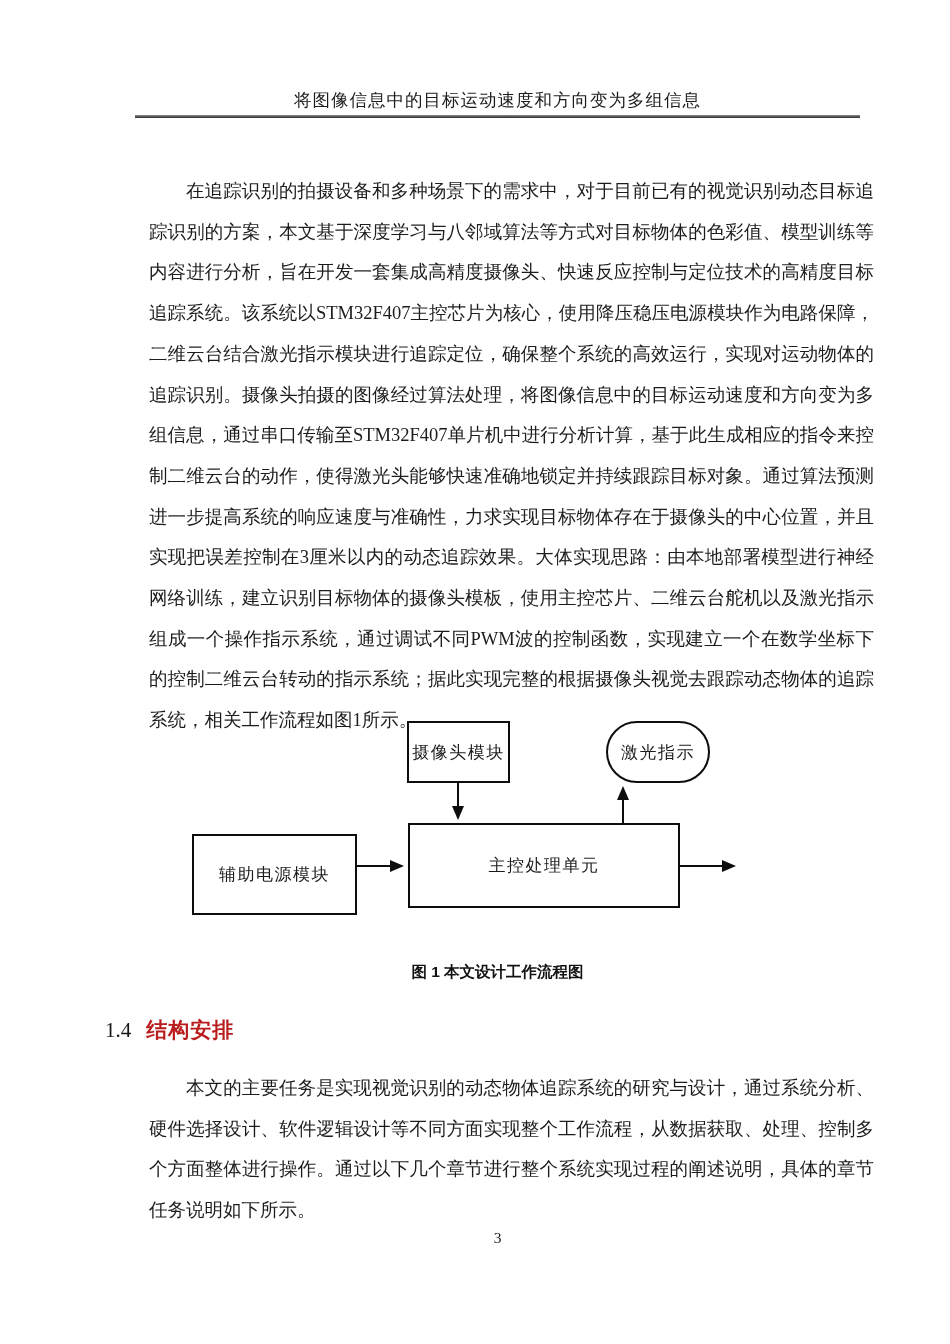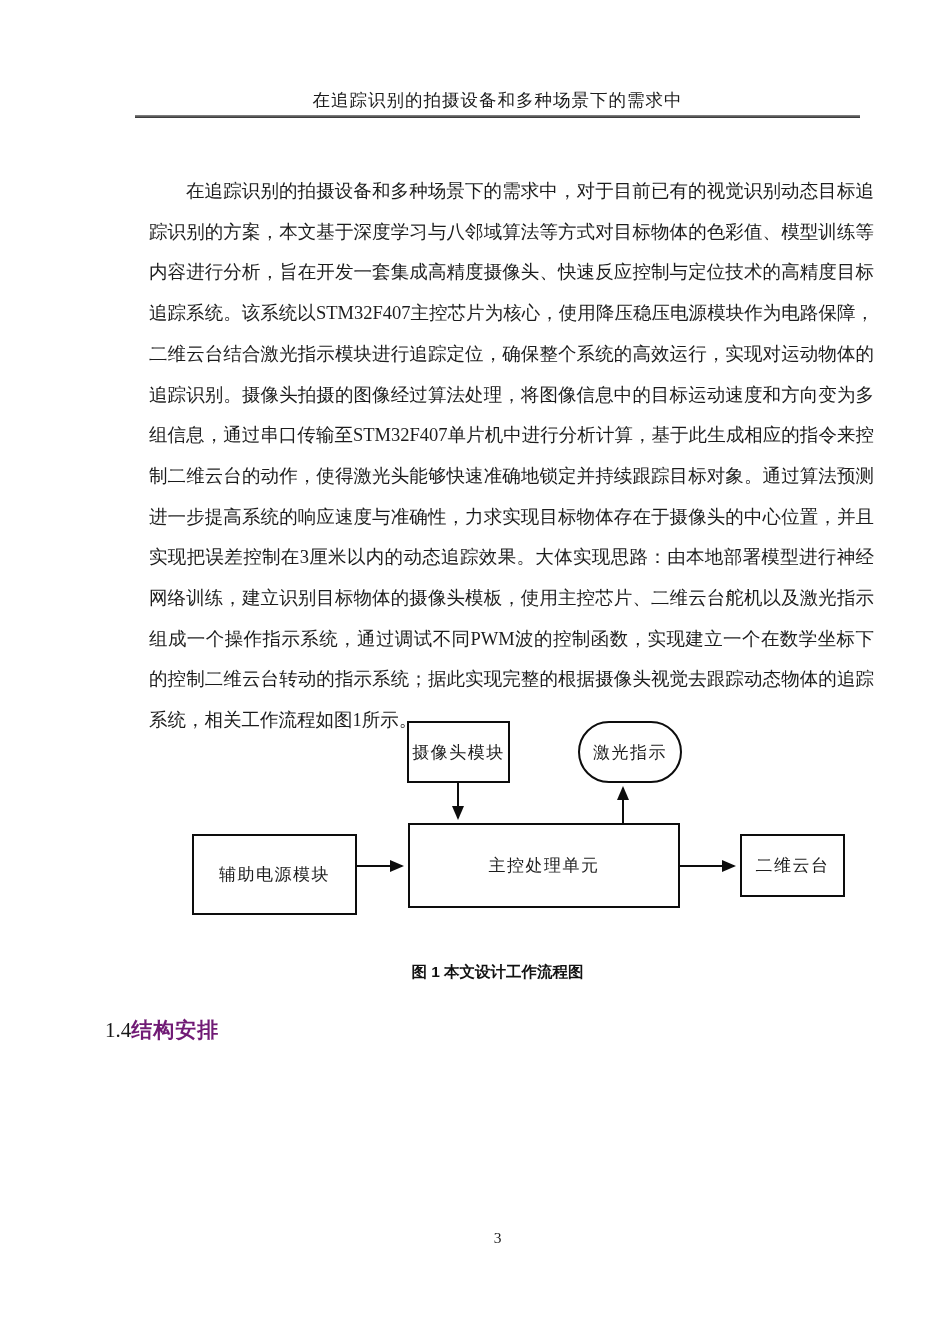--- a/index.html
+++ b/index.html
@@ -47,21 +47,21 @@
     background: #ffffff;
     display: flex;
     align-items: center;
     justify-content: center;
     font-size: 17px;
     letter-spacing: 1.5px;
     color: #1c1c1c;
     font-family: Liberation Mono, monospace;
   }
   .box-camera { left: 407px; top: 721px; width: 103px; height: 62px; }
-  .box-laser  { left: 578px; top: 721px; width: 104px; height: 62px; border-radius: 31px; }
+  .box-laser  { left: 606px; top: 721px; width: 104px; height: 62px; border-radius: 31px; }
   .box-power  { left: 192px; top: 834px; width: 165px; height: 81px; }
   .box-main   { left: 408px; top: 823px; width: 272px; height: 85px; text-align: right; }
   .box-gimbal { left: 740px; top: 834px; width: 105px; height: 63px; }
   .arrow-layer {
     position: absolute;
     left: 0; top: 0; width: 950px; height: 1344px;
     pointer-events: none;
   }
   
   .figure-caption {
@@ -78,67 +78,67 @@
     position: absolute;
     left: 105px; top: 1016px;
     margin: 0;
     font-size: 21px;
     font-weight: normal;
     white-space: nowrap;
   }
   .section-number {
     font-family: "Liberation Serif", "DejaVu Serif", serif;
     color: #161616;
-    margin-right: 0;
+    margin-right: 15px;
   }
   .section-title {
     font-family: "Liberation Sans", "DejaVu Sans", sans-serif;
     font-weight: bold;
-    color: #701a75;
+    color: #b91c1c;
     letter-spacing: 1px;
   }
   
   .page-number {
     position: absolute;
     left: 135px; top: 1229px; width: 725px;
     text-align: center;
     font-size: 15.5px;
     color: #1c1c1c;
   }
 </style>
 </head>
 <body>
 
 <div class="page">
 
-  <div class="doc-header-title">在追踪识别的拍摄设备和多种场景下的需求中</div>
+  <div class="doc-header-title">将图像信息中的目标运动速度和方向变为多组信息</div>
   <div class="doc-header-rule"></div>
 
   <p class="body-par par1">在追踪识别的拍摄设备和多种场景下的需求中，对于目前已有的视觉识别动态目标追踪识别的方案，本文基于深度学习与八邻域算法等方式对目标物体的色彩值、模型训练等内容进行分析，旨在开发一套集成高精度摄像头、快速反应控制与定位技术的高精度目标追踪系统。该系统以STM32F407主控芯片为核心，使用降压稳压电源模块作为电路保障，二维云台结合激光指示模块进行追踪定位，确保整个系统的高效运行，实现对运动物体的追踪识别。摄像头拍摄的图像经过算法处理，将图像信息中的目标运动速度和方向变为多组信息，通过串口传输至STM32F407单片机中进行分析计算，基于此生成相应的指令来控制二维云台的动作，使得激光头能够快速准确地锁定并持续跟踪目标对象。通过算法预测进一步提高系统的响应速度与准确性，力求实现目标物体存在于摄像头的中心位置，并且实现把误差控制在3厘米以内的动态追踪效果。大体实现思路：由本地部署模型进行神经网络训练，建立识别目标物体的摄像头模板，使用主控芯片、二维云台舵机以及激光指示组成一个操作指示系统，通过调试不同PWM波的控制函数，实现建立一个在数学坐标下的控制二维云台转动的指示系统；据此实现完整的根据摄像头视觉去跟踪动态物体的追踪系统，相关工作流程如图1所示。</p>
 
   <svg class="arrow-layer" viewBox="0 0 950 1344">
     <defs>
       <marker id="ah" markerUnits="userSpaceOnUse" markerWidth="14" markerHeight="12" refX="12" refY="6" orient="auto">
         <path d="M0,0 L14,6 L0,12 Z" fill="#0d0d0d"></path>
       </marker>
     </defs>
     <line x1="458" y1="783" x2="458" y2="818" stroke="#0d0d0d" stroke-width="2" marker-end="url(#ah)"></line>
     <line x1="623" y1="823" x2="623" y2="788" stroke="#0d0d0d" stroke-width="2" marker-end="url(#ah)"></line>
     <line x1="357" y1="866" x2="402" y2="866" stroke="#0d0d0d" stroke-width="2" marker-end="url(#ah)"></line>
     <line x1="680" y1="866" x2="734" y2="866" stroke="#0d0d0d" stroke-width="2" marker-end="url(#ah)"></line>
   </svg>
 
   <div class="diagram-box box-camera">摄像头模块</div>
   <div class="diagram-box box-laser">激光指示</div>
   <div class="diagram-box box-power">辅助电源模块</div>
   <div class="diagram-box box-main">主控处理单元</div>
-  <div class="diagram-box box-gimbal">二维云台</div>
 
   <div class="figure-caption">图 1  本文设计工作流程图</div>
 
   <h2 class="section-heading">
     <span class="section-number">1.4</span><span class="section-title">结构安排</span>
   </h2>
 
+  <p class="body-par par2">本文的主要任务是实现视觉识别的动态物体追踪系统的研究与设计，通过系统分析、硬件选择设计、软件逻辑设计等不同方面实现整个工作流程，从数据获取、处理、控制多个方面整体进行操作。通过以下几个章节进行整个系统实现过程的阐述说明，具体的章节任务说明如下所示。</p>
 
   <div class="page-number">3</div>
 
 </div>
 
 </body></html>

